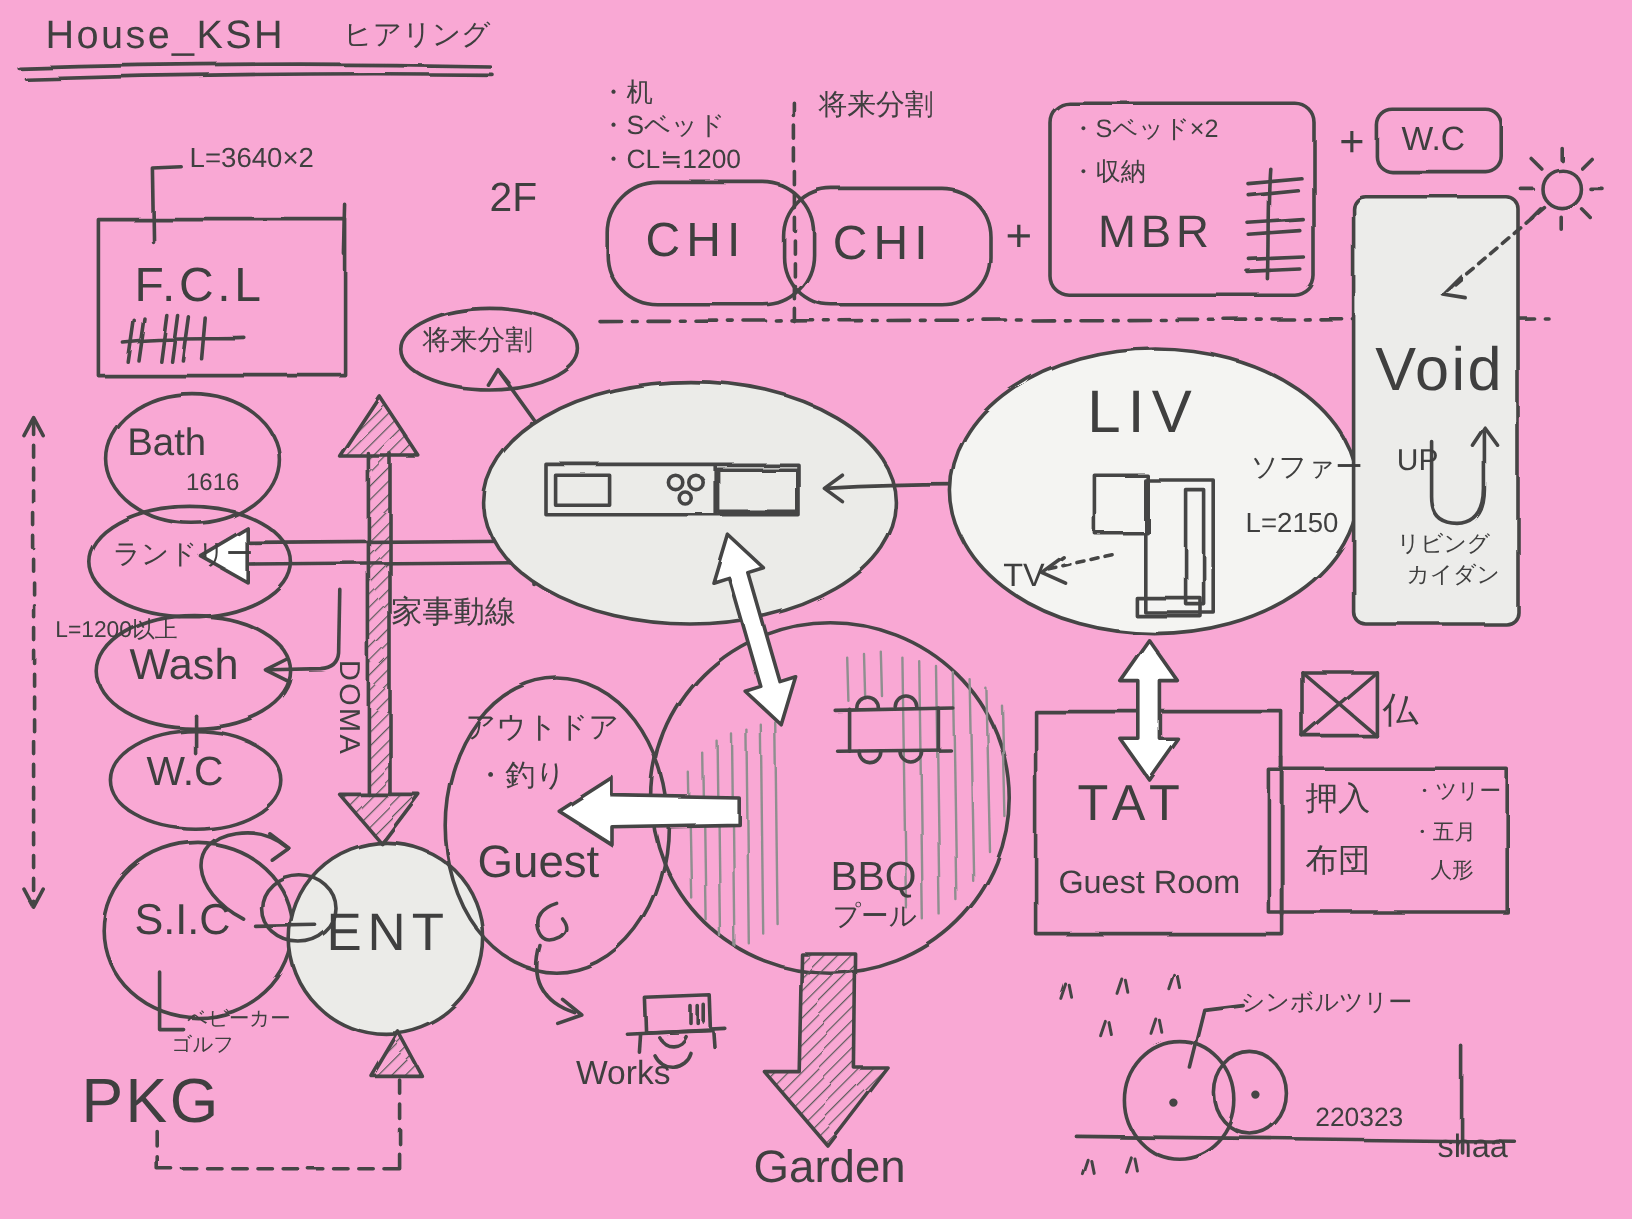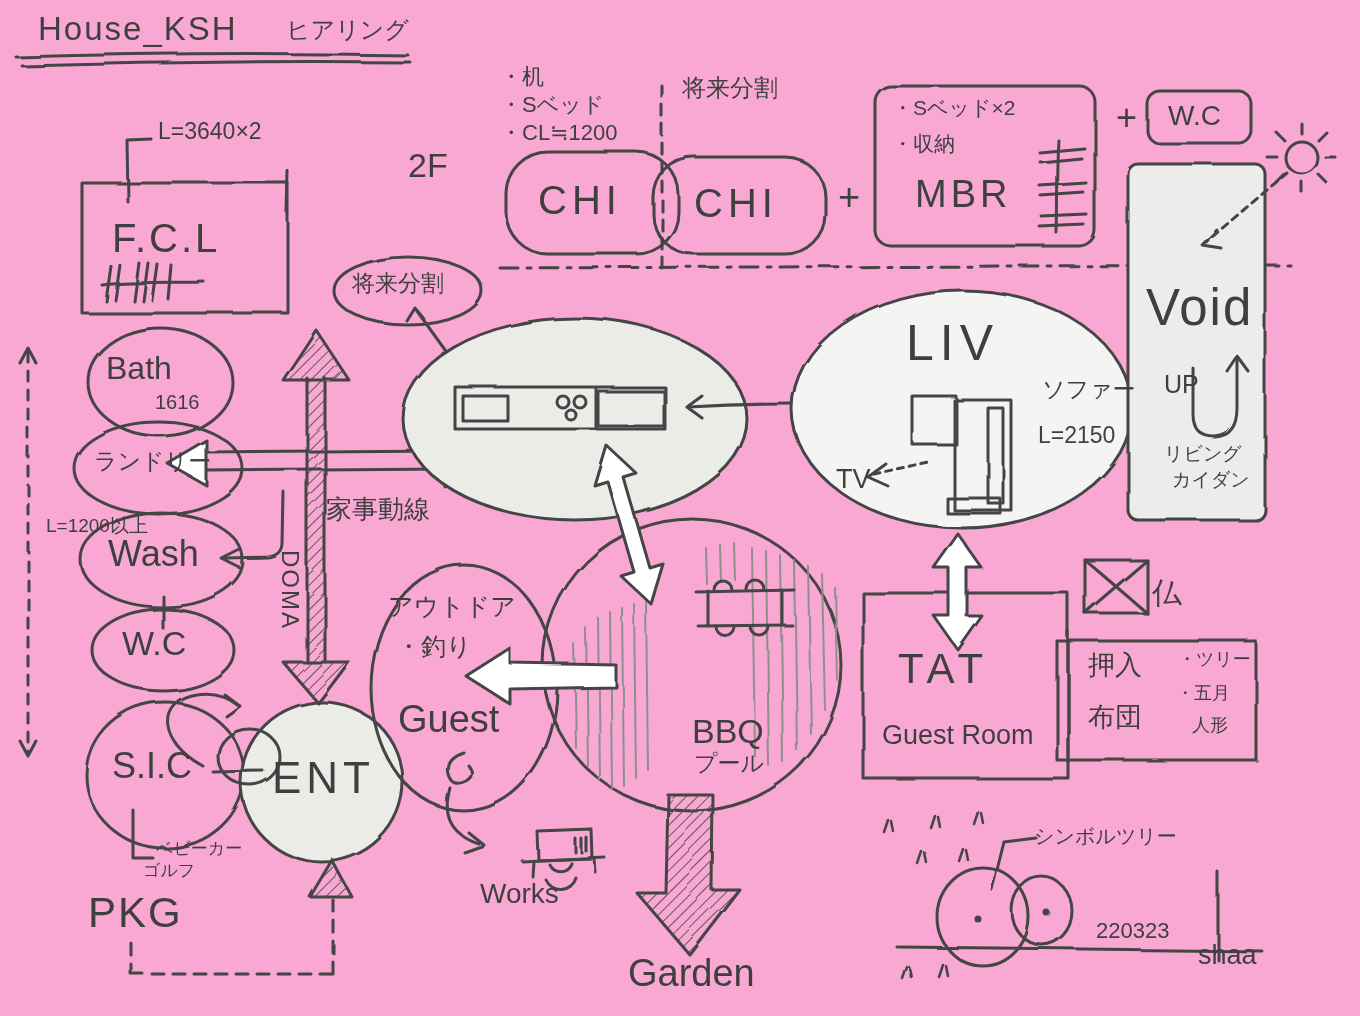--- a/index.html
+++ b/index.html
@@ -268,21 +268,21 @@
 <span class="t" style="left:112px;top:218px;font-size:40px;letter-spacing:3px">F.C.L</span>
 <span class="t" style="left:106px;top:352px;font-size:32px">Bath</span>
 <span class="t" style="left:155px;top:392px;font-size:20px">1616</span>
 <span class="t" style="left:94px;top:450px;font-size:23px">ランドリー</span>
 <span class="t" style="left:46px;top:516px;font-size:19px">L=1200以上</span>
 <span class="t" style="left:108px;top:536px;font-size:36px">Wash</span>
 <span class="t" style="left:122px;top:626px;font-size:34px">W.C</span>
 <span class="t" style="left:112px;top:748px;font-size:36px">S.I.C</span>
 <span class="t" style="left:156px;top:840px;font-size:17px">ベビーカー</span>
 <span class="t" style="left:143px;top:862px;font-size:17px">ゴルフ</span>
-<span class="t" style="left:88px;top:892px;font-size:42px;letter-spacing:2px">PKG</span>
+<span class="t" style="left:68px;top:892px;font-size:52px;letter-spacing:2px">PKG</span>
 
 <span class="t" style="left:272px;top:756px;font-size:44px;letter-spacing:5px">ENT</span>
 <span class="t" style="left:302px;top:550px;font-size:24px;letter-spacing:2px;transform:rotate(90deg);transform-origin:left top">DOMA</span>
 
 <span class="t" style="left:326px;top:496px;font-size:26px">家事動線</span>
 <span class="t" style="left:352px;top:272px;font-size:23px">将来分割</span>
 
 <span class="t" style="left:906px;top:318px;font-size:50px;letter-spacing:6px">LIV</span>
 <span class="t" style="left:1042px;top:378px;font-size:23px">ソファー</span>
 <span class="t" style="left:1038px;top:424px;font-size:23px">L=2150</span>

